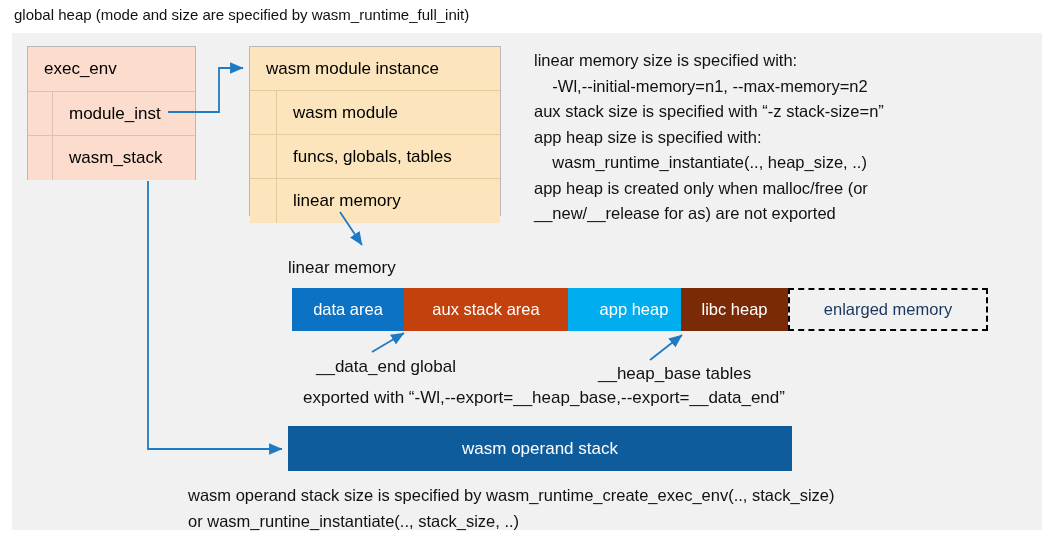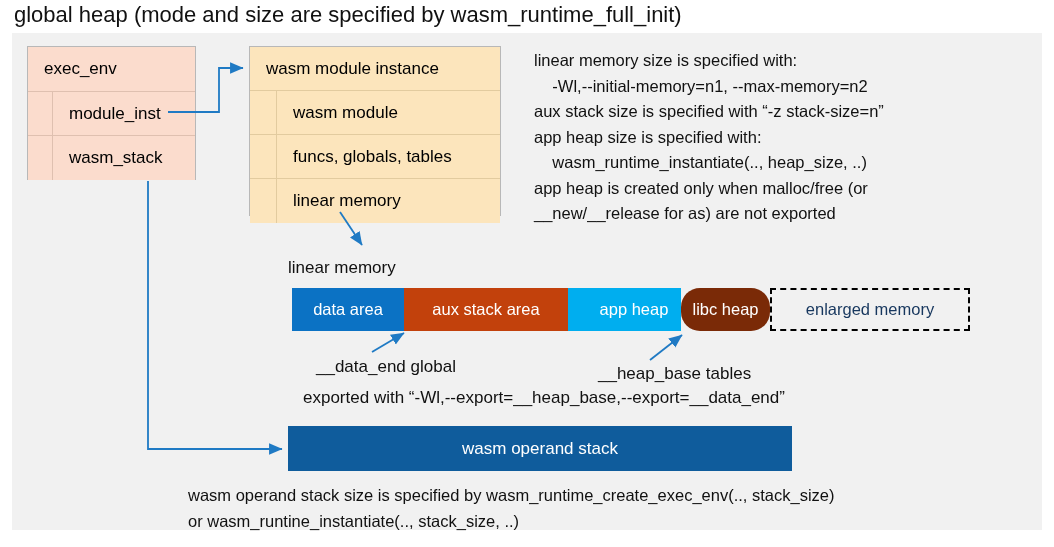--- a/index.html
+++ b/index.html
@@ -19,21 +19,21 @@
     position: relative;
     width: 1054px;
     height: 547px;
   }
   .abs { position: absolute; }
 
   
   #title {
     left: 14px;
     top: 4px;
-    font-size: 22px;
+    font-size: 15px;
     line-height: 22px;
     color: #111111;
     white-space: nowrap;
   }
 
   
   #panel {
     left: 12px;
     top: 33px;
     width: 1030px;
@@ -260,21 +260,21 @@
   <div class="abs" id="lm-bar">
       <div class="seg" style="width: 112px; background: rgb(11, 114, 196);">
         <span>data area</span>
       </div>
       <div class="seg" style="width: 164px; background: #c2410c;">
         <span>aux stack area</span>
       </div>
       <div class="seg" style="width: 113px; background: rgb(0, 174, 239); padding-left: 19px;">
         <span>app heap</span>
       </div>
-      <div class="seg" style="width: 89px; background: rgb(122, 42, 7); border-radius: 19px;">
+      <div class="seg" style="width: 107px; background: rgb(122, 42, 7);">
         <span>libc heap</span>
       </div>
       <div class="seg dashed" style="width: 200px;">
         <span>enlarged memory</span>
       </div>
     </div>
 
   <div class="abs" id="ann-data-end">__data_end global</div>
   <div class="abs" id="ann-heap-base">__heap_base tables</div>
   <div class="abs" id="ann-exported">exported with “-Wl,--export=__heap_base,--export=__data_end”</div>

